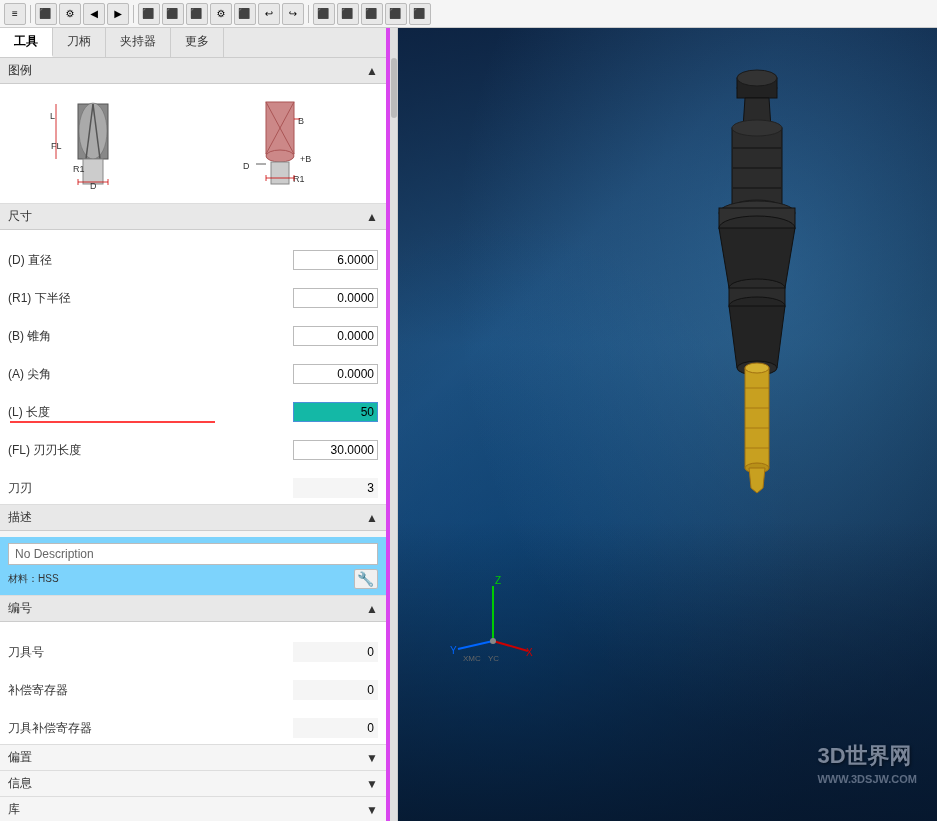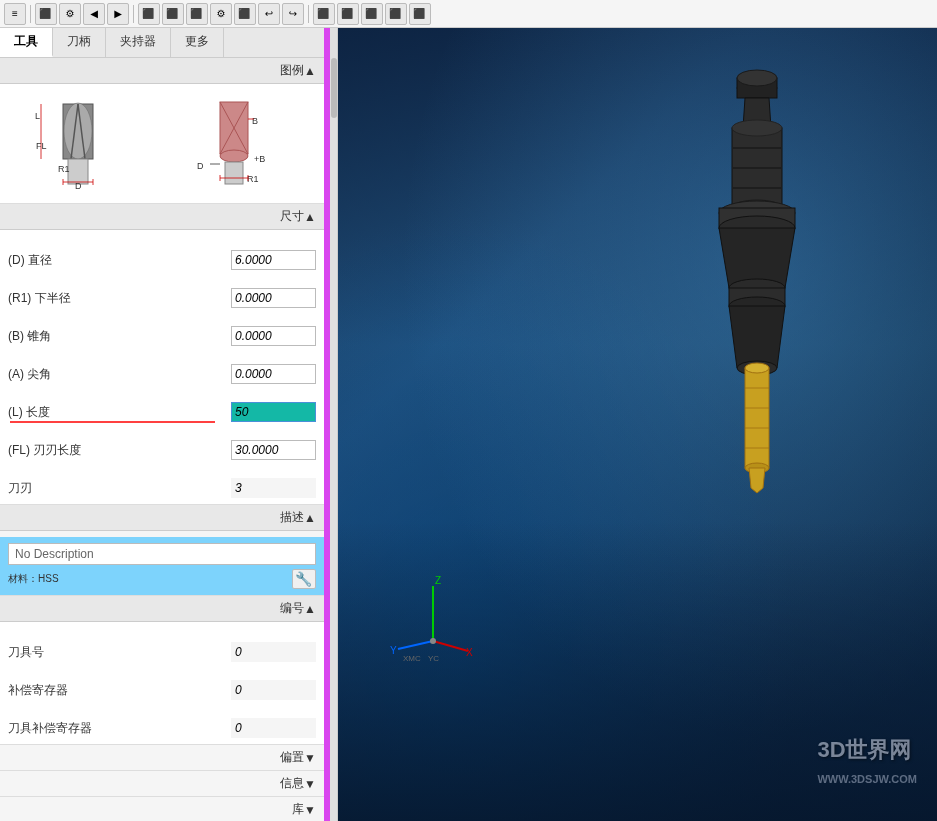--- a/index.html
+++ b/index.html
@@ -29,23 +29,23 @@
 
     
     .main-container {
       display: flex;
       flex: 1;
       overflow: hidden;
     }
 
     
     .left-panel {
-      width: 330px;
+      width: 390px;
       background: #f5f5f5;
-      border-right: 6px solid #d946ef;
+      border-right: 4px solid #d946ef;
       display: flex;
       flex-direction: column;
       overflow-y: auto;
       flex-shrink: 0;
     }
 
     
     .tabs {
       display: flex;
       background: #e8e8e8;
@@ -63,21 +63,21 @@
     .tab.active {
       background: #fff;
       border-bottom: 2px solid #fff;
       font-weight: bold;
       color: #000;
     }
 
     
     .section-header {
       display: flex;
-      justify-content: flex-end;
+      justify-content: space-between;
       align-items: center;
       padding: 4px 8px;
       background: #e8e8e8;
       border-bottom: 1px solid #ccc;
       cursor: pointer;
     }
     .section-header span { font-size: 12px; color: #333; }
     .chevron { font-size: 10px; color: #555; }
 
     
@@ -108,23 +108,23 @@
       flex: 1;
       color: #333;
       font-size: 12px;
     }
     .field-input {
       width: 85px;
       height: 20px;
       border: 1px solid #bbb;
       padding: 0 3px;
       font-size: 12px;
+      text-align: right;
       background: #fff;
       outline: none;
-      font-style: italic;
     }
     .field-input.highlighted {
       background: #14b8a6;
       border: 1px solid #4a90d9;
     }
     .field-input.no-border {
       border: 1px solid transparent;
       background: #f5f5f5;
     }
 
@@ -484,19 +484,19 @@
         <text x="2" y="83" font-size="10" fill="#0066ff">Y</text>
 
         <circle cx="45" cy="70" r="3" fill="#888"></circle>
 
         <text x="15" y="90" font-size="8" fill="#666">XMC</text>
         <text x="40" y="90" font-size="8" fill="#666">YC</text>
       </svg>
 
       <div class="watermark">
         <div style="font-size:22px;color:rgba(200,210,230,0.6);font-weight:bold;text-shadow:1px 1px 3px rgba(0,0,0,0.5);">3D世界网</div>
-        <div style="font-size:11px;color:rgba(180,190,210,0.5);margin-top:8px;">WWW.3DSJW.COM</div>
+        <div style="font-size:11px;color:rgba(180,190,210,0.5);margin-top:2px;">WWW.3DSJW.COM</div>
       </div>
 
     </div>
   </div>
 
 </div>
 
 </body></html>

